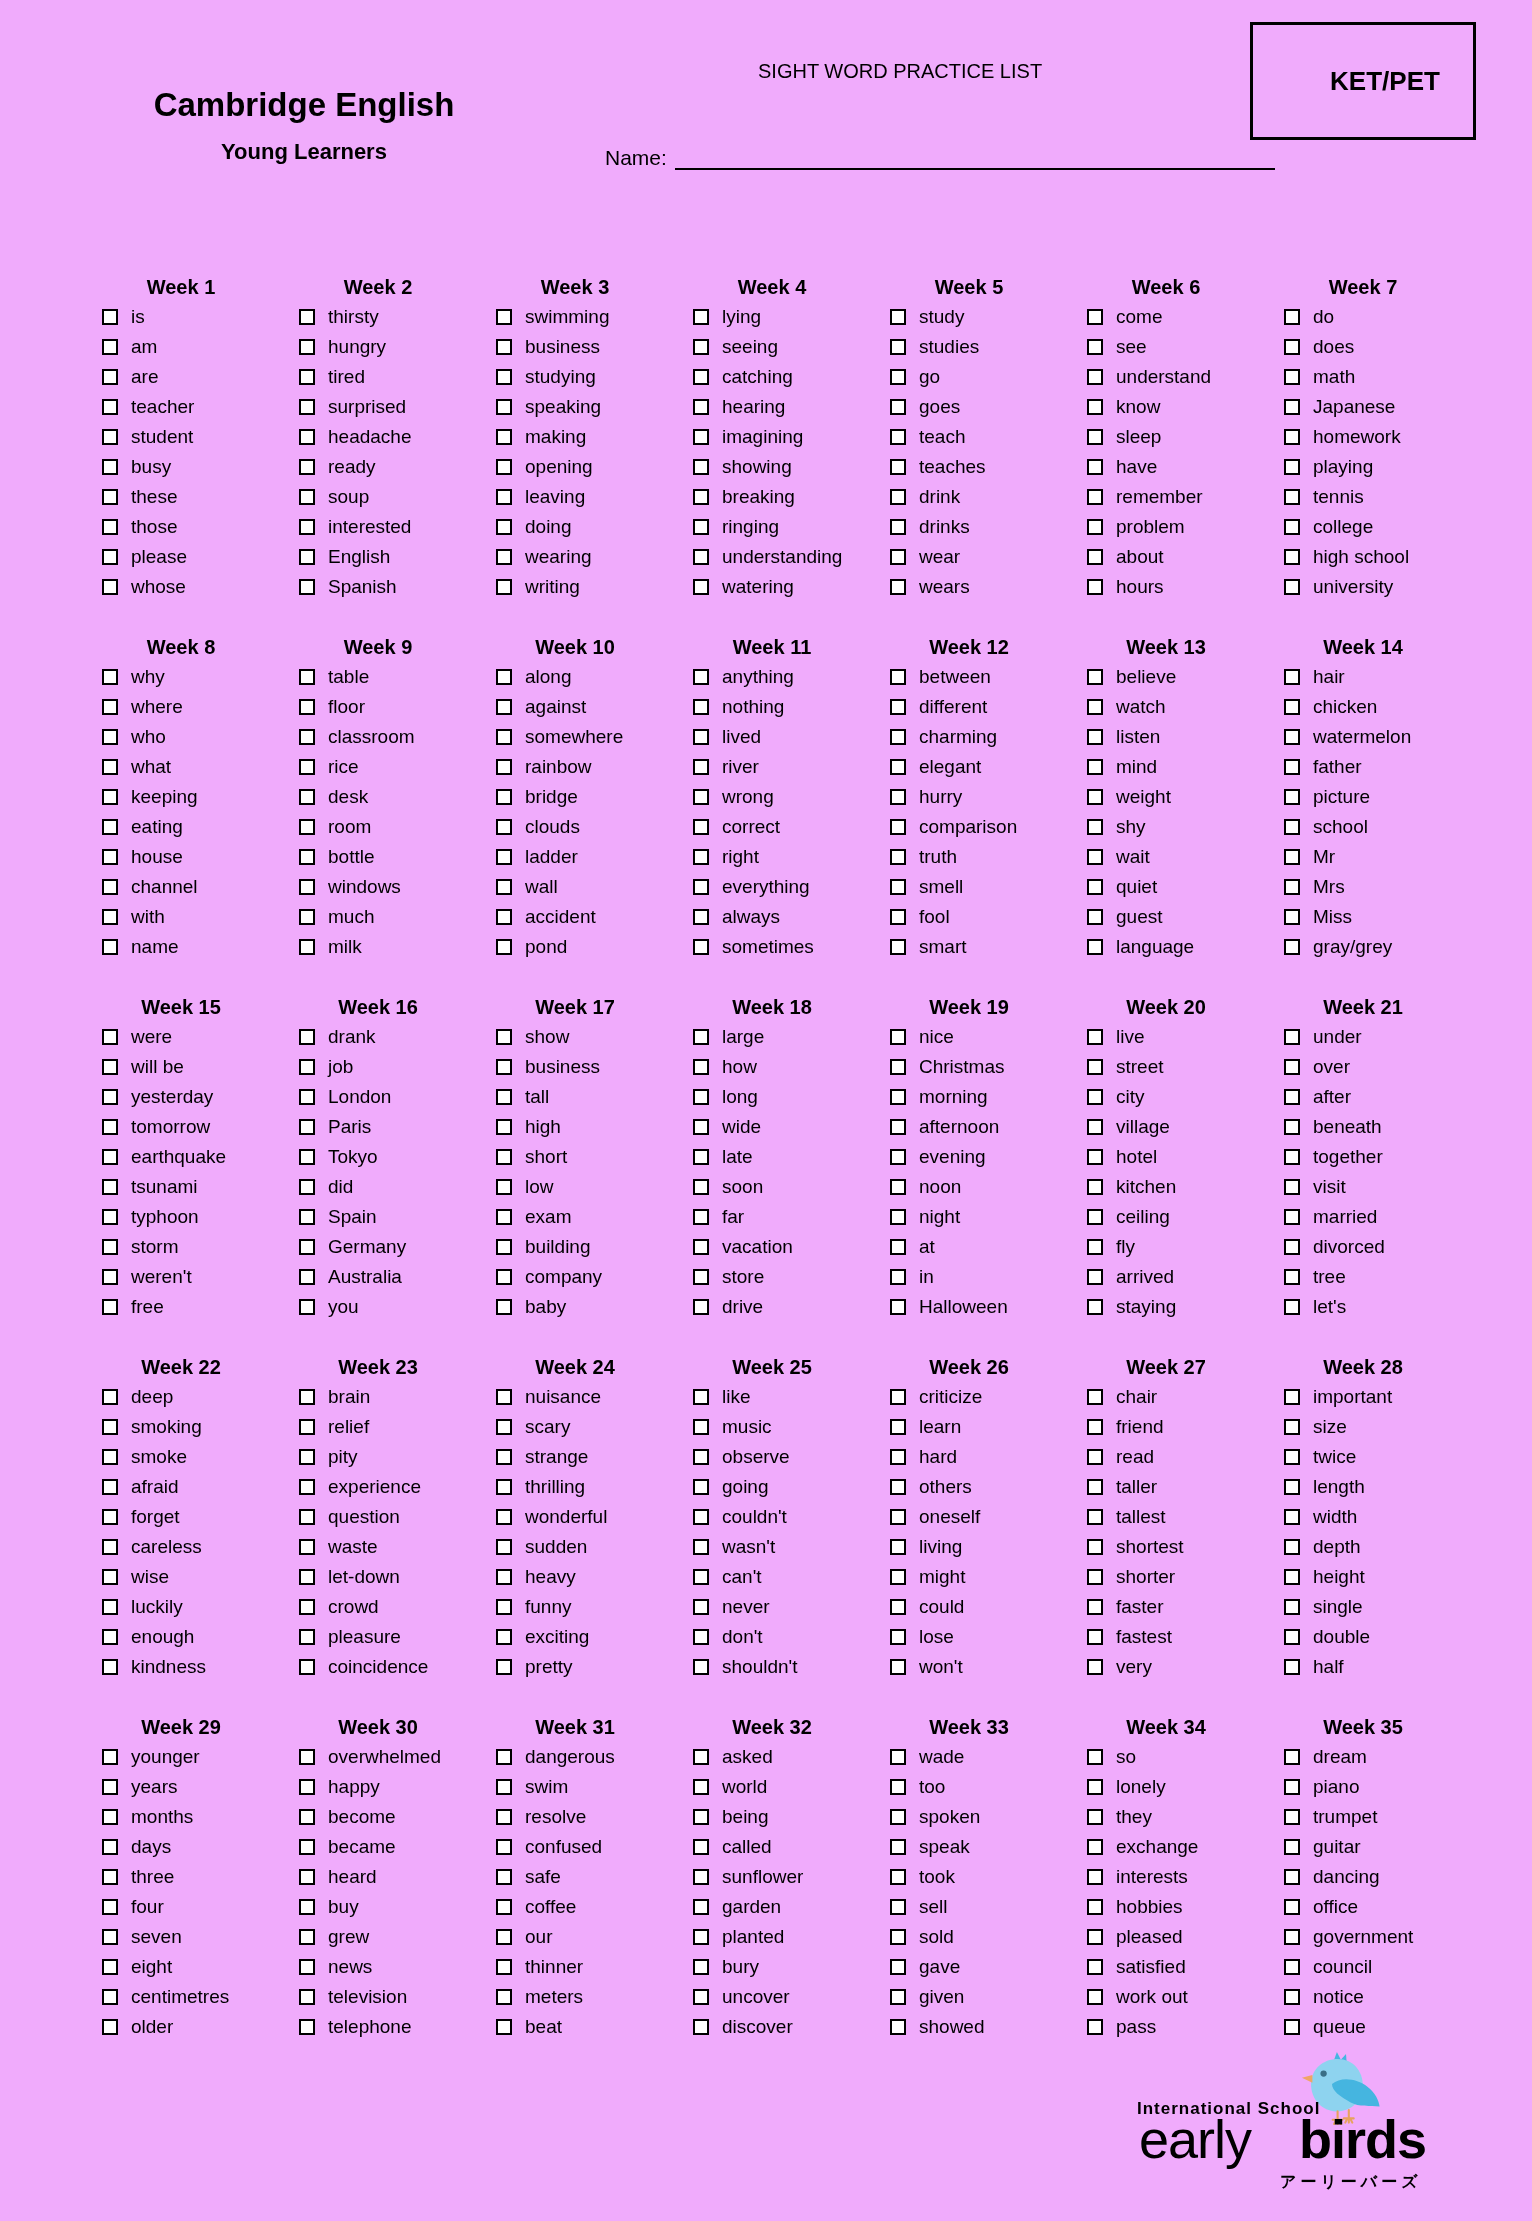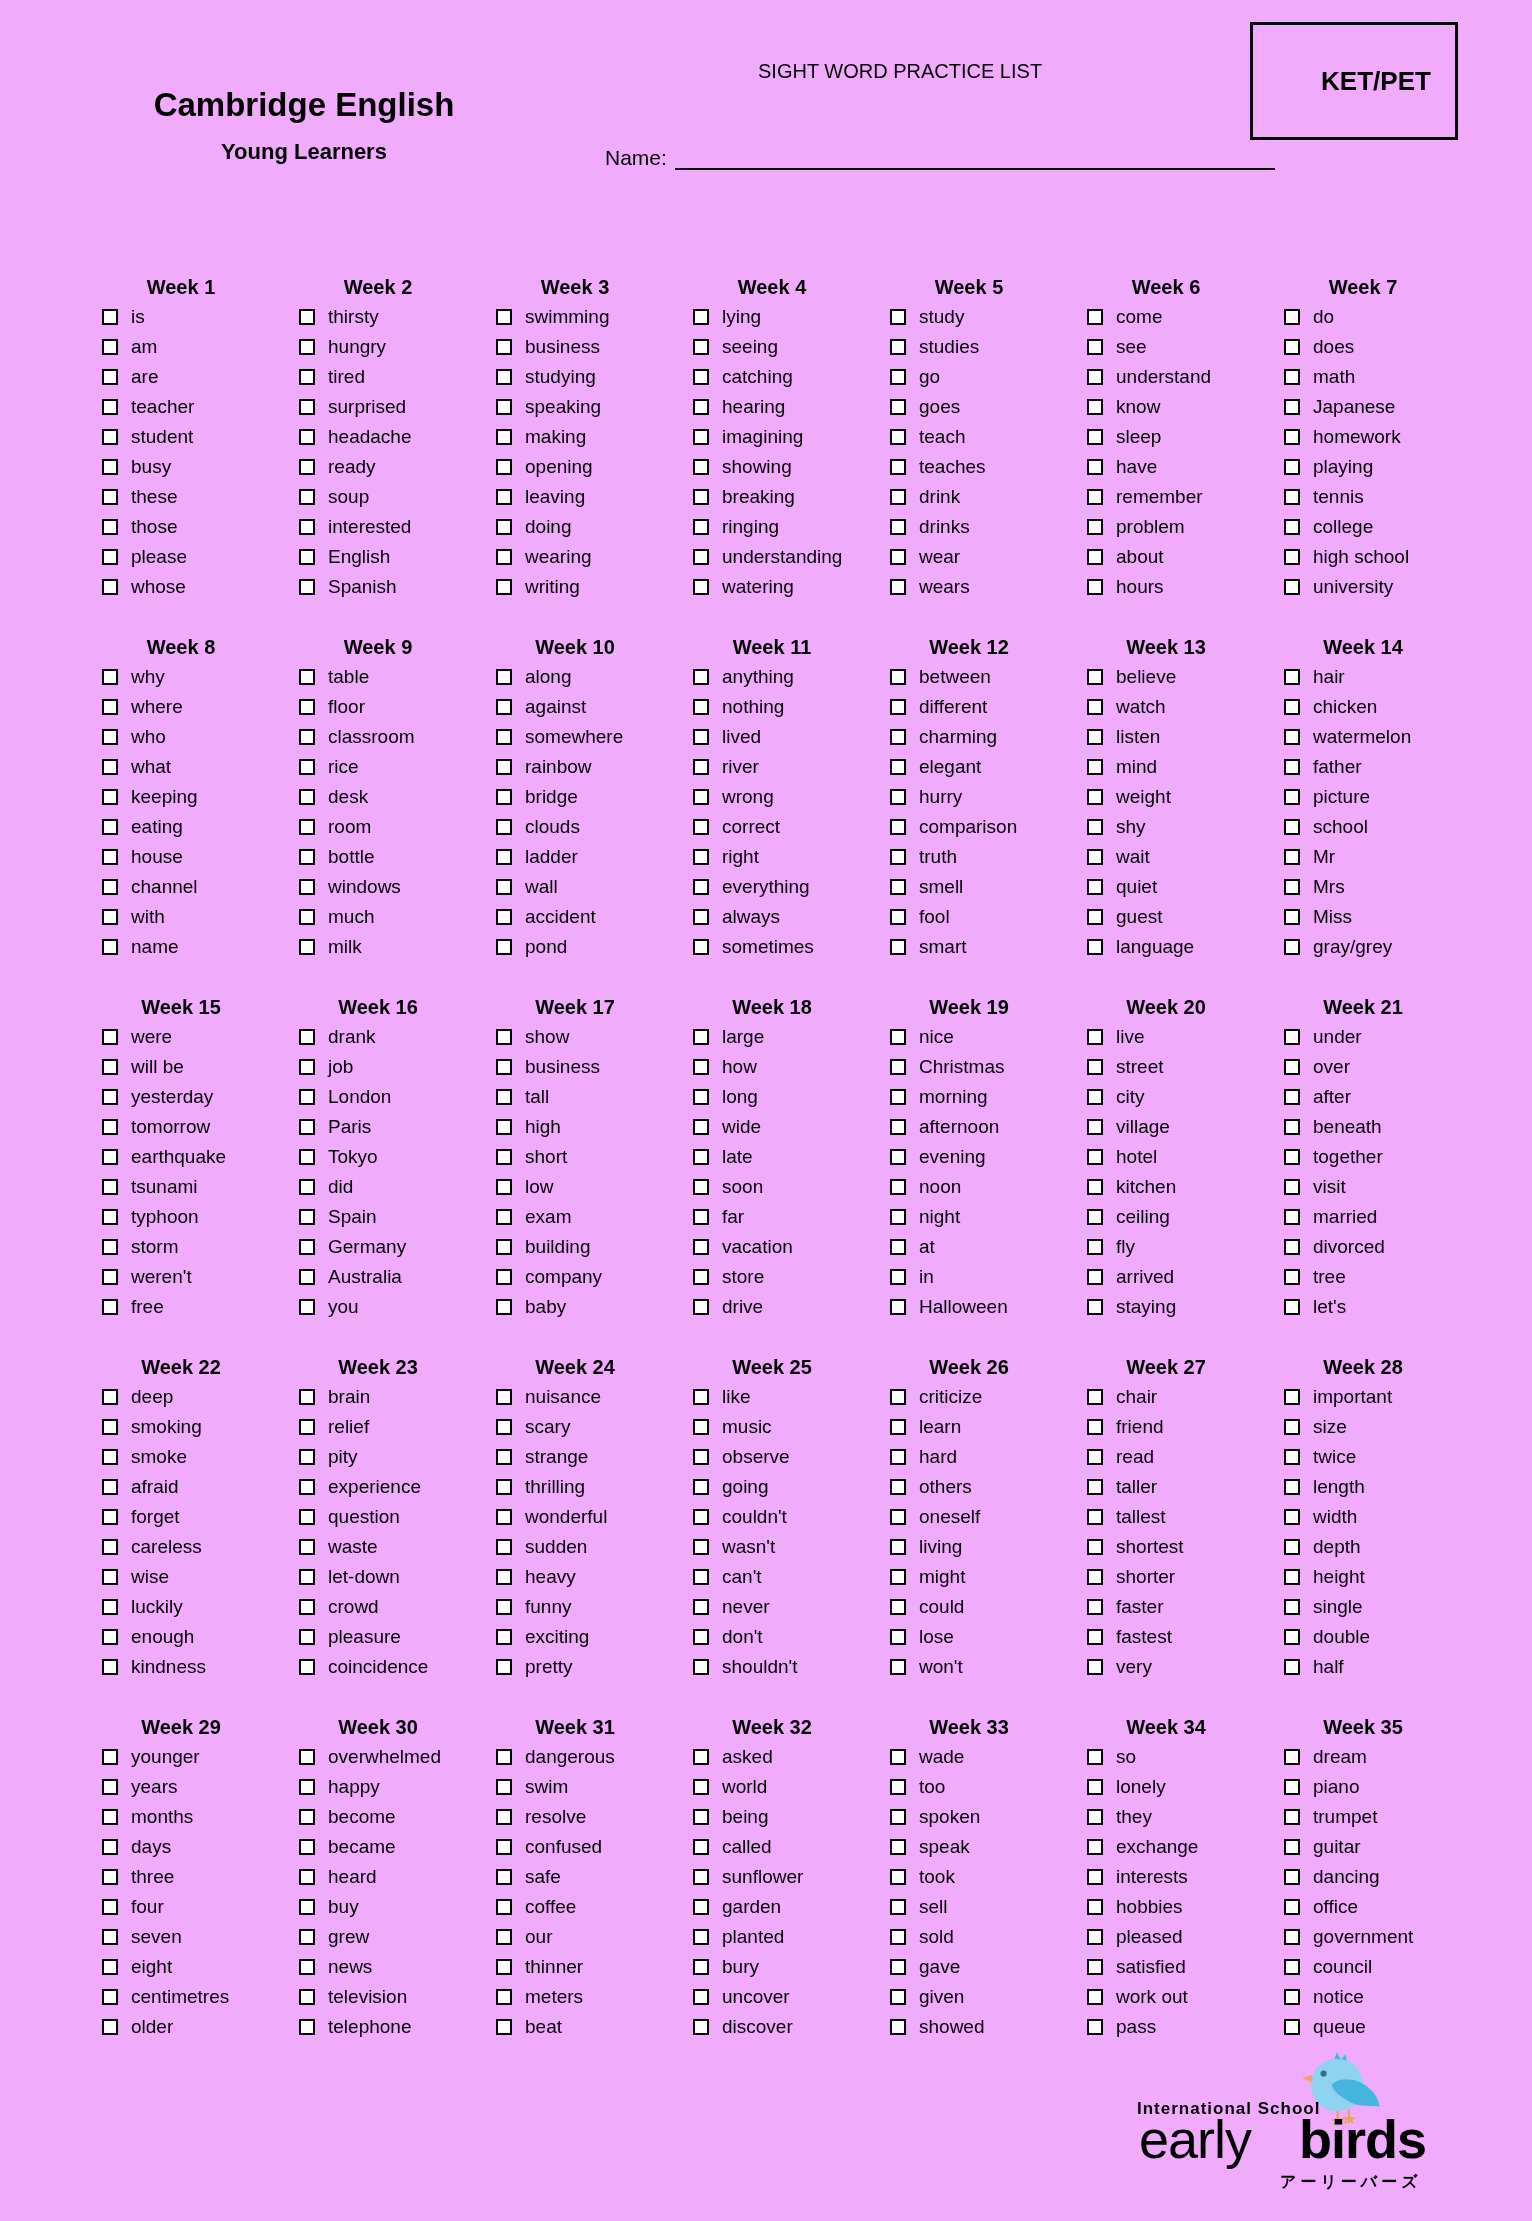--- a/index.html
+++ b/index.html
@@ -12,21 +12,21 @@
   }
   
   .brand { position:absolute; left:146px; top:86px; width:316px; text-align:center; }
   .brand-title { font-size:33px; font-weight:700; }
   .brand-subtitle { font-size:22px; font-weight:700; margin-top:15px; }
   .doc-title { position:absolute; left:758px; top:60px; width:300px; text-align:left; font-size:20px; }
   .name-row { position:absolute; left:605px; top:146px; white-space:nowrap; }
   .name-label { font-size:21px; }
   .name-line { display:inline-block; width:600px; height:22px; border-bottom:2px solid #000; margin-left:8px; vertical-align:bottom; }
   .level-box {
-    position:absolute; left:1250px; top:22px; width:208px; height:118px;
+    position:absolute; left:1250px; top:22px; width:226px; height:118px;
     border:3px solid #000; display:flex; align-items:center; justify-content:center;padding-left:44px;
   }
   .level-box span { font-size:26px; font-weight:700; }
   
   .weeks-grid {
     position:absolute; left:95px; top:272px;
     display:grid; grid-template-columns:repeat(7, 197px);
     grid-auto-rows:330px; row-gap:30px;
   }
   .week-block { }

